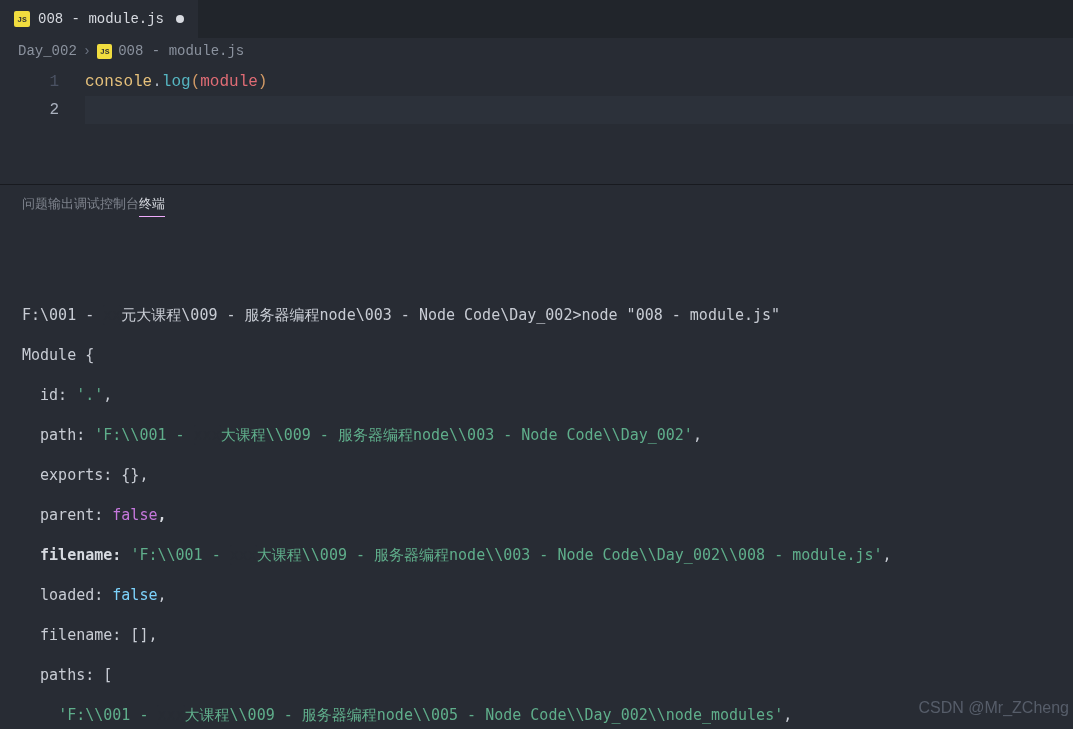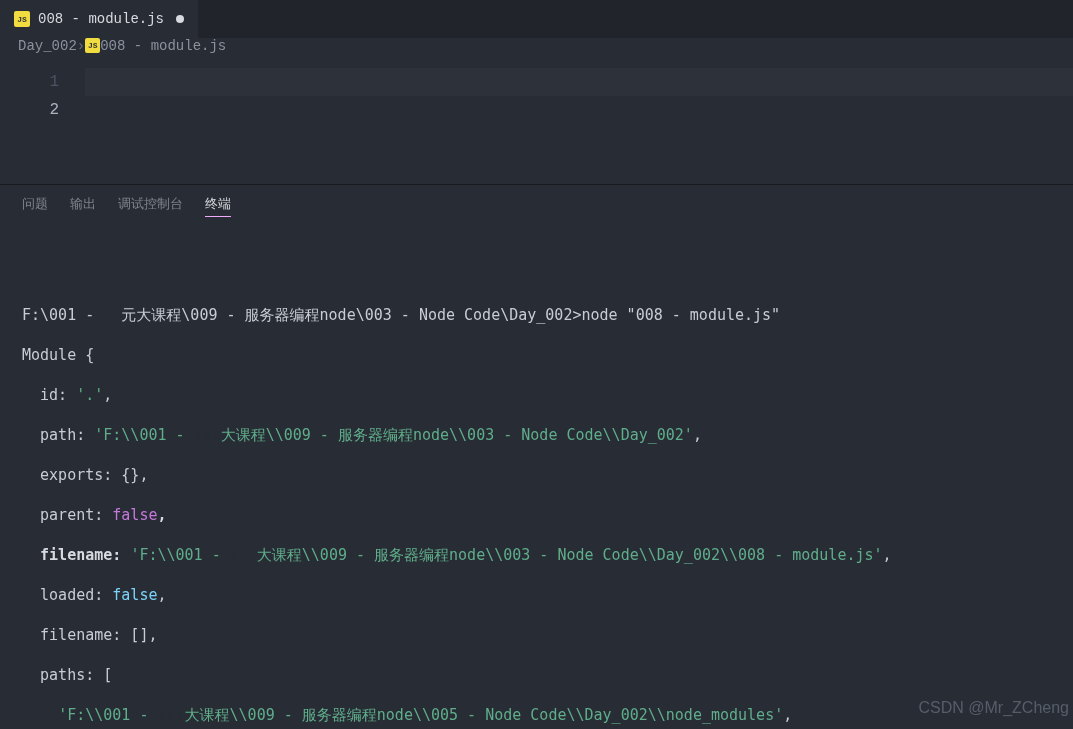--- a/index.html
+++ b/index.html
@@ -45,22 +45,23 @@
       width: 8px;
       height: 8px;
       border-radius: 50%;
       background: #d7dae0;
       margin-left: 4px;
     }
     
     .breadcrumb {
       height: 26px;
       display: flex;
-      align-items: flex-start;
+      align-items: center;
       padding: 0 18px;
+      gap: 6px;
       font-size: 14px;
       color: #8b929e;
     }
     .breadcrumb .chev { color: #6a7280; }
     .bc-icon {
       width: 15px;
       height: 15px;
       background: #f1dd3f;
       color: #333;
       font-size: 8px;
@@ -97,21 +98,20 @@
     .tok-fn { color: #56b6c2; }
     .tok-brk { color: #d19a66; }
     .tok-var { color: #e06c75; }
     
     .panel {
       border-top: 1px solid #181a1f;
       background: #282c34;
     }
     .panel-tabs {
       display: flex;
-      gap: 22px;
       padding: 10px 22px 8px;
       font-size: 13px;
       color: #7f848e;
     }
     .panel-tab { cursor: pointer; }
     .panel-tab.active {
       color: #d7dae0;
       border-bottom: 1px solid #f0abfc;
       padding-bottom: 3px;
     }
@@ -161,20 +161,21 @@
   <span class="bc-icon">JS</span>
   <span>008 - module.js</span>
 </div>
 
 <div class="editor">
   <div class="gutter">
     <div>1</div>
     <div class="current">2</div>
   </div>
   <div class="code">
+    <div class="code-line"><span class="tok-obj">console</span><span class="tok-dot">.</span><span class="tok-fn">log</span><span class="tok-brk">(</span><span class="tok-var">module</span><span class="tok-brk">)</span></div>
     <div class="code-line ln2">&nbsp;</div>
   </div>
 </div>
 
 <div class="panel">
   <div class="panel-tabs">
     <span class="panel-tab">问题</span>
     <span class="panel-tab">输出</span>
     <span class="panel-tab">调试控制台</span>
     <span class="panel-tab active">终端</span>

